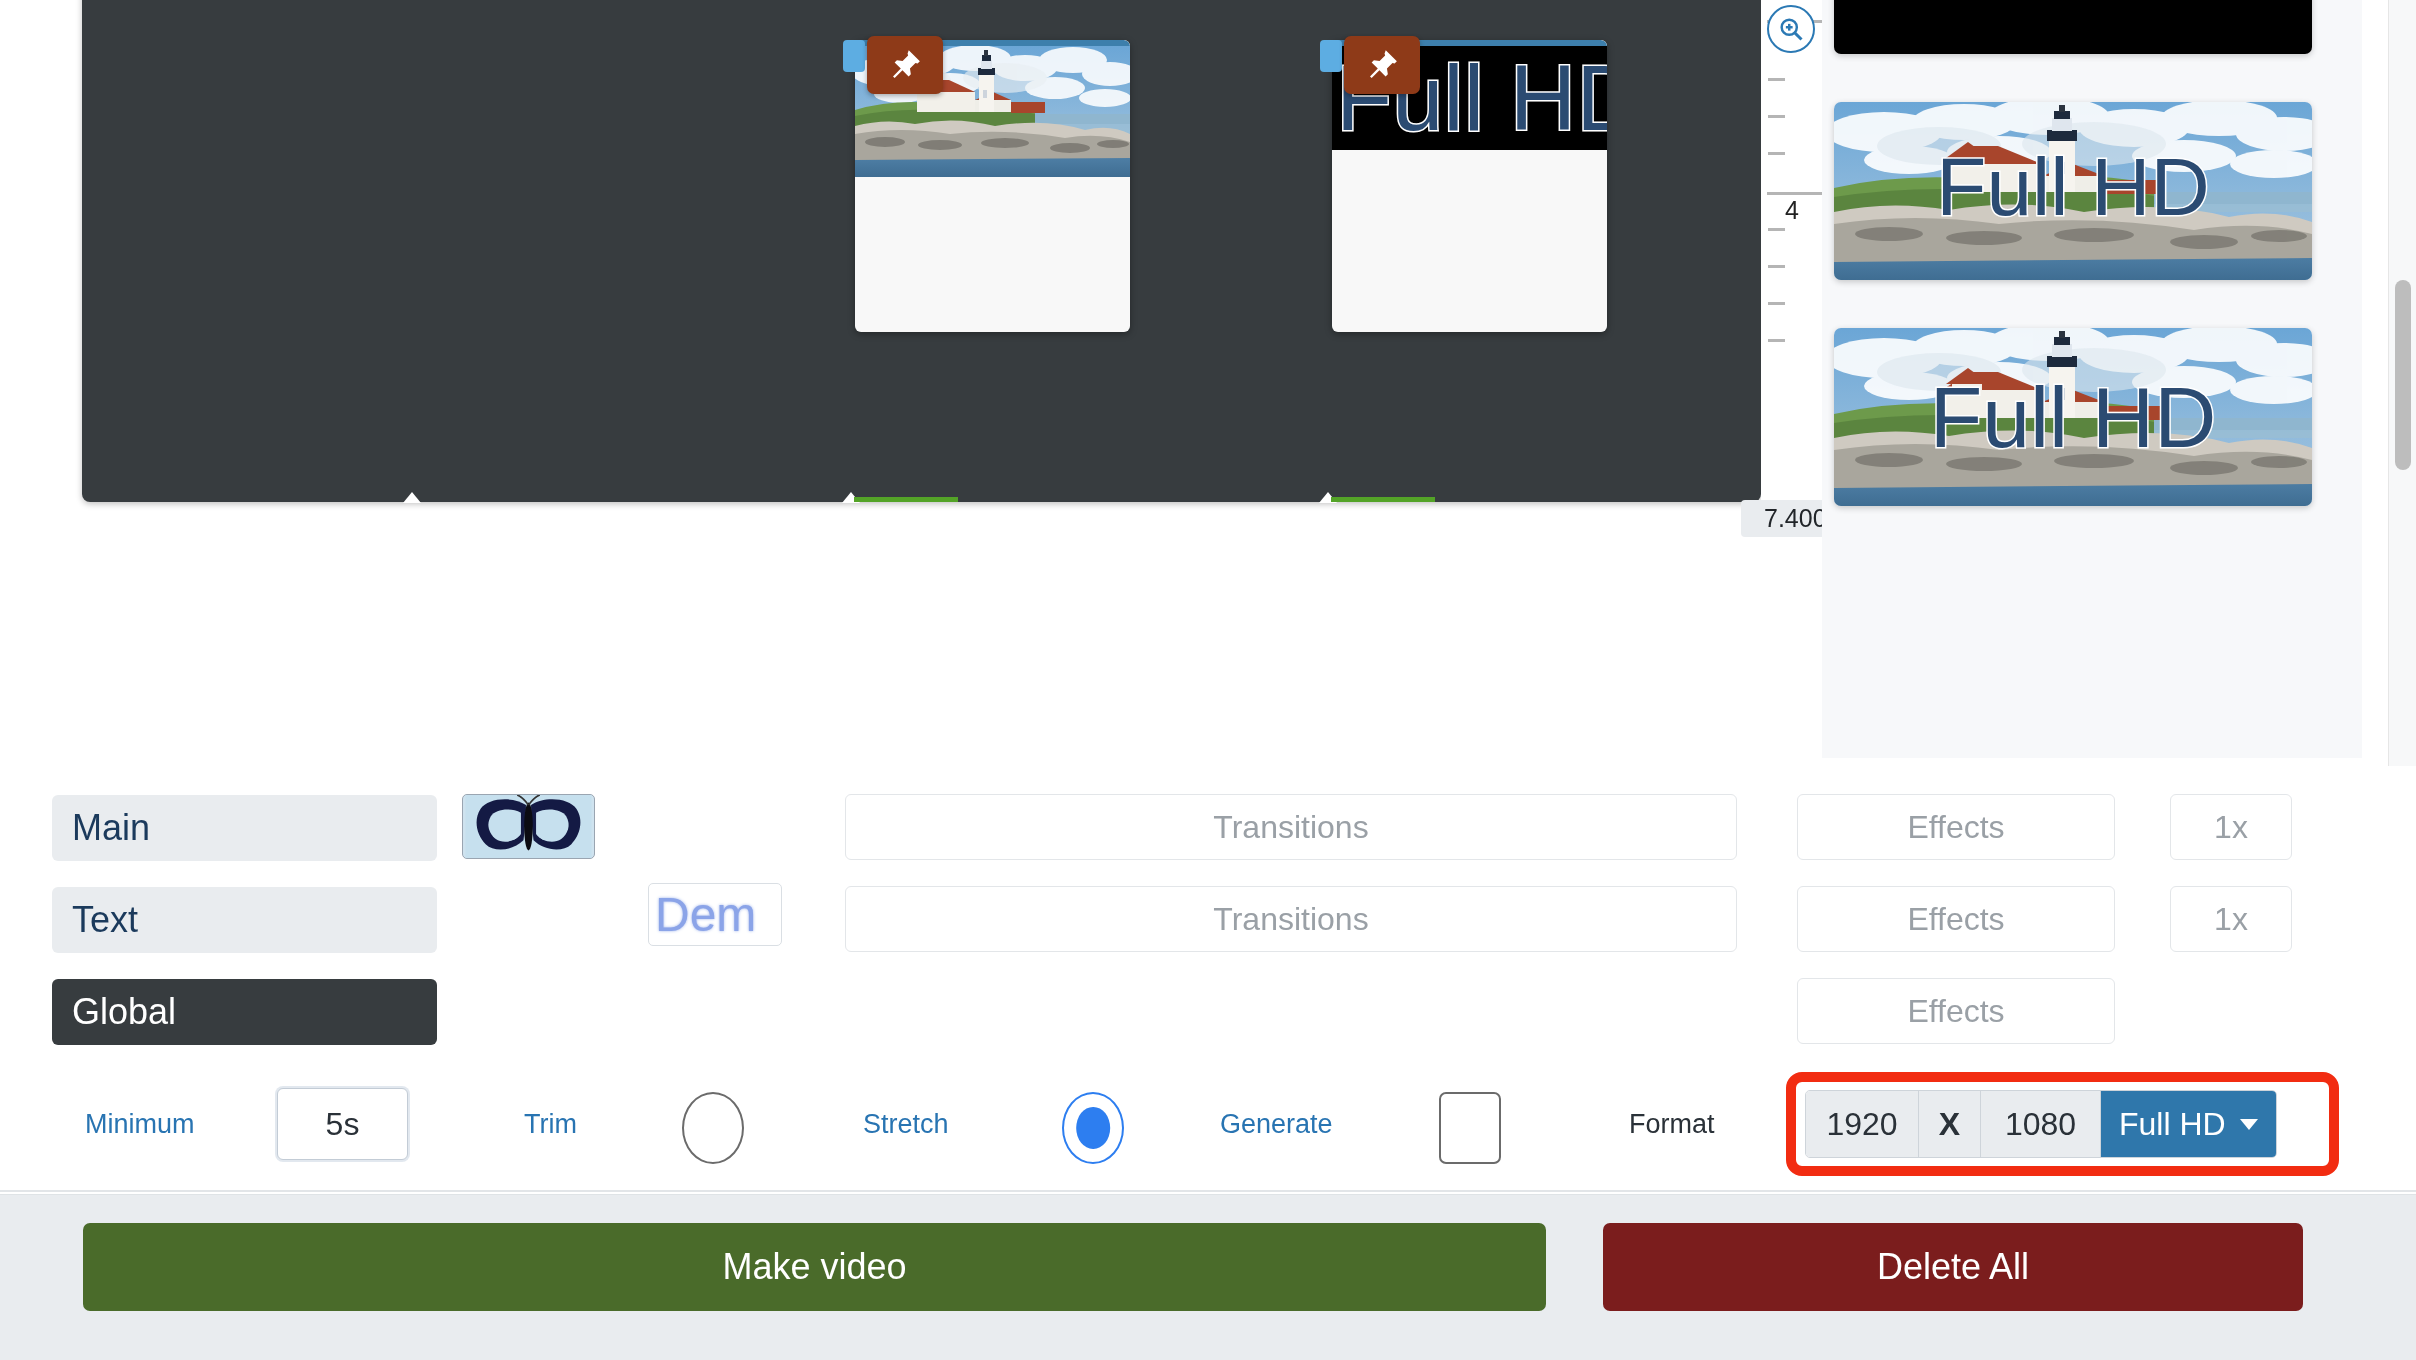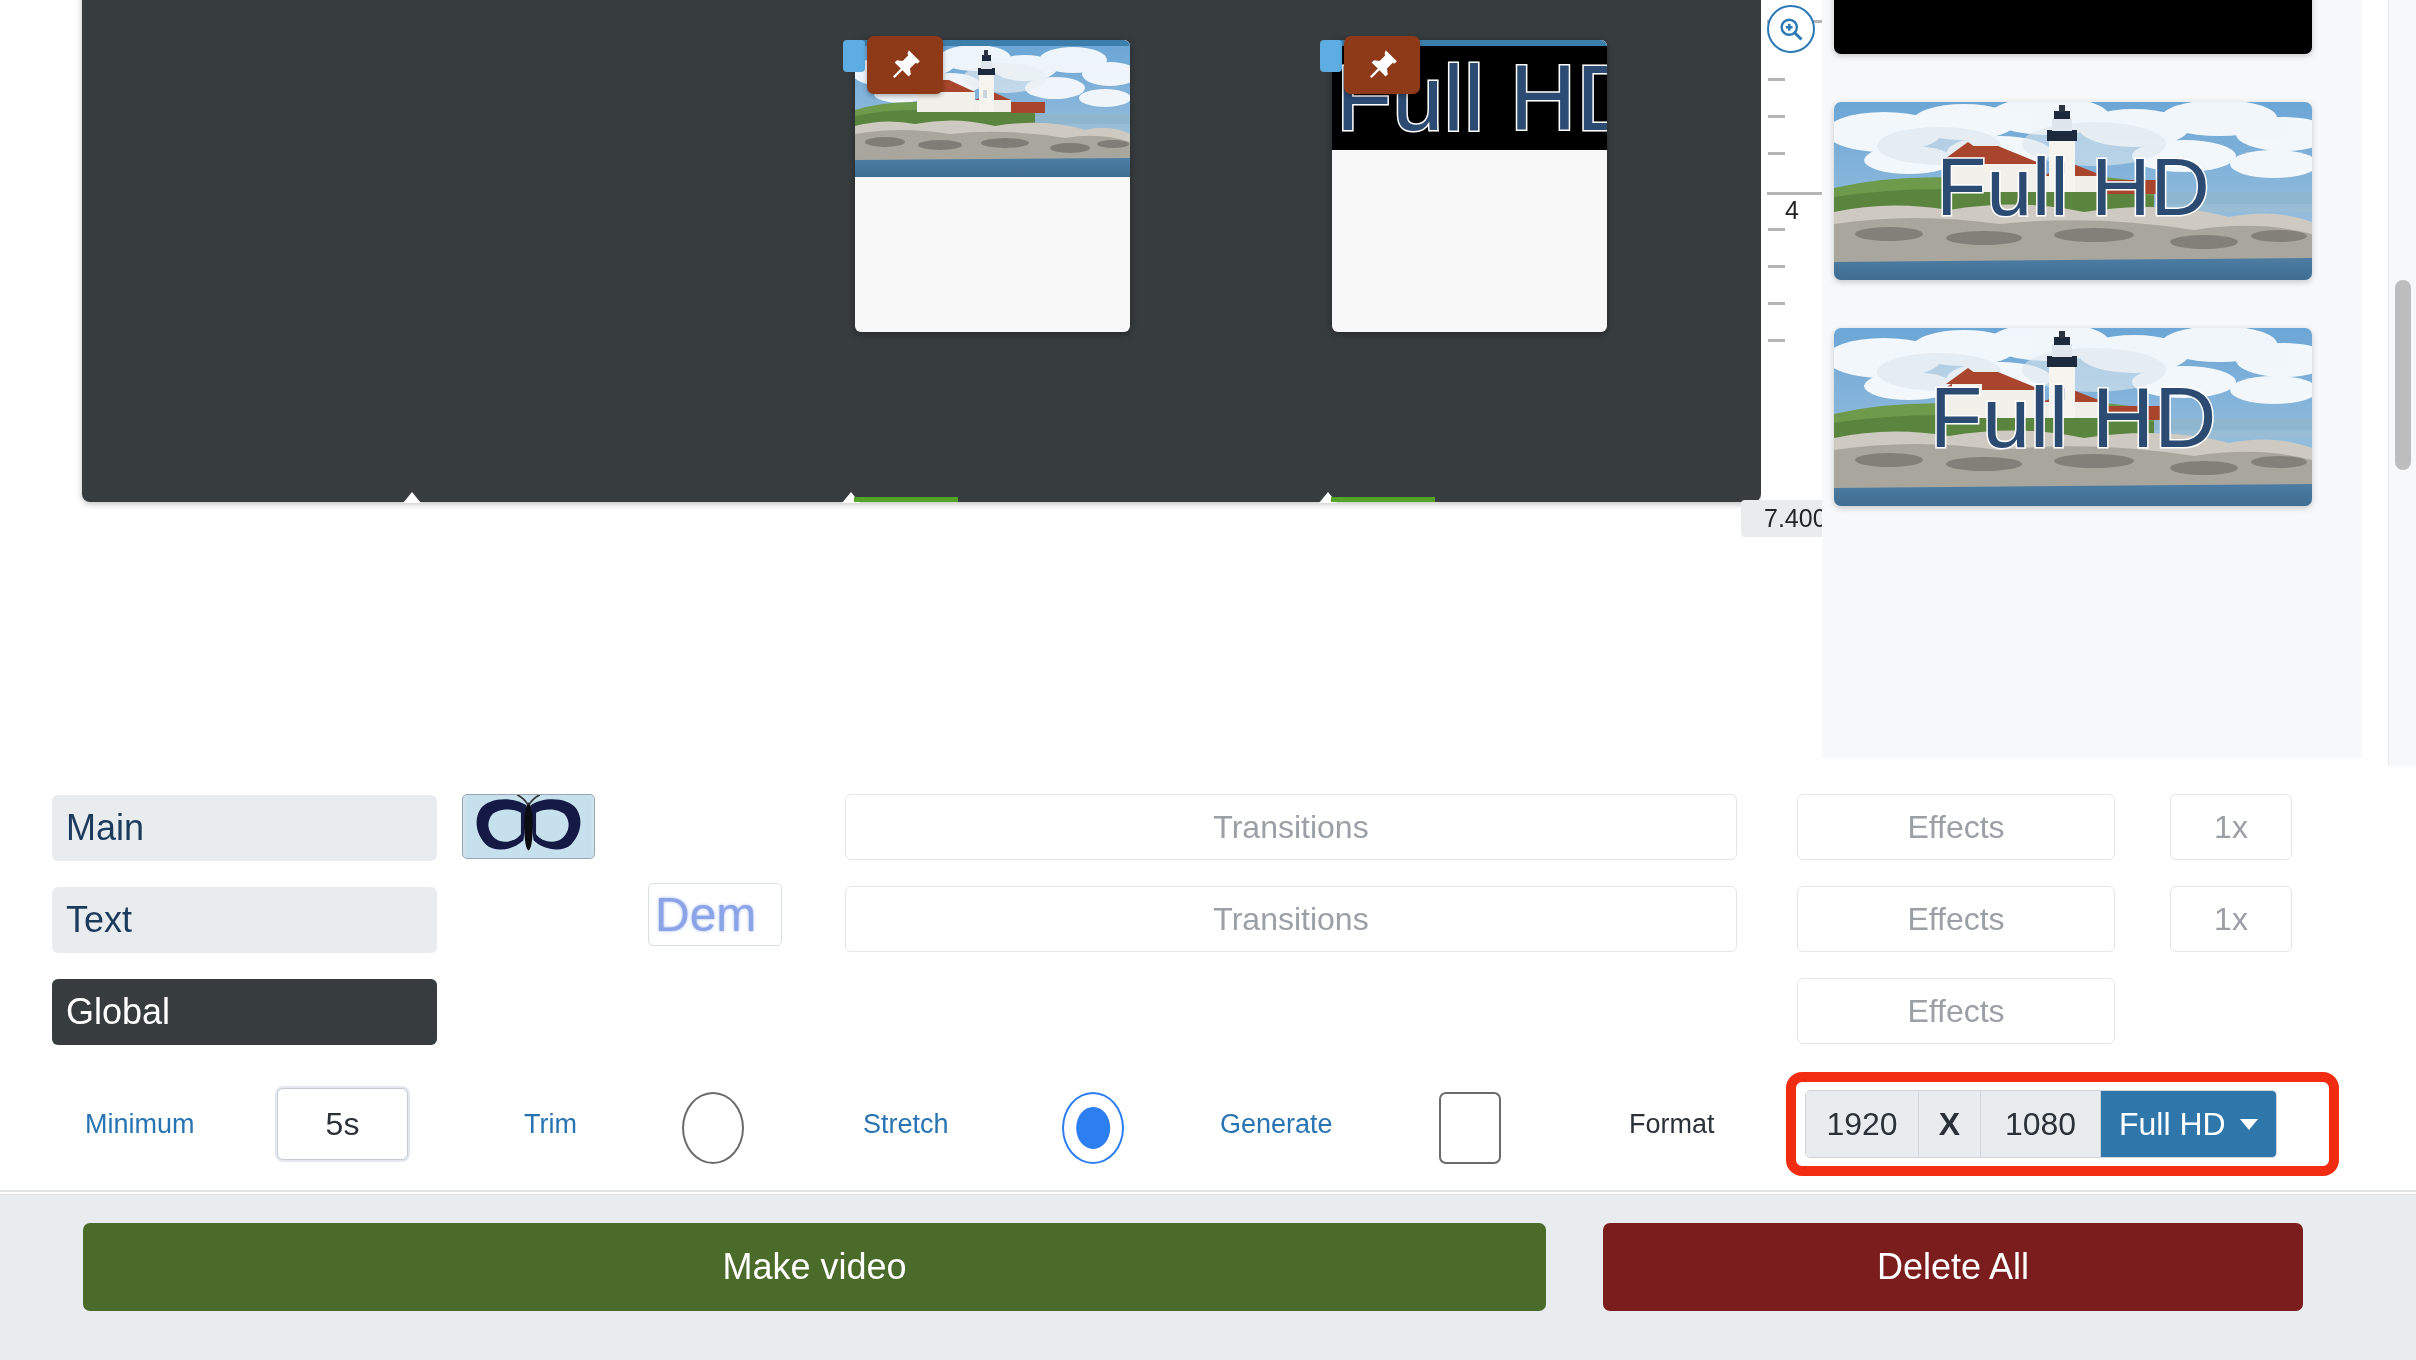--- a/index.html
+++ b/index.html
@@ -132,21 +132,21 @@
     background: #bdbdbd; border-radius: 8px;
   }
 
   
   .controls { position: absolute; left: 0; top: 790px; width: 2416px; height: 400px; background:#fff; }
 
   .track-tab {
     position: absolute; left: 52px; width: 385px; height: 66px;
     border-radius: 6px;
     display: flex; align-items: center;
-    padding-left: 14px;
+    padding-left: 20px;
     font-size: 36px;
   }
   .track-tab.light { background: #e9ecef; color: #1b3a5c; }
   .track-tab.dark  { background: #373c3f; color: #ffffff; text-align: right; }
 
   .thumb-btn {
     position: absolute;
     border: 1px solid #9aa5b1; border-radius: 5px;
     background: #cfe3ef; overflow: hidden;
   }

